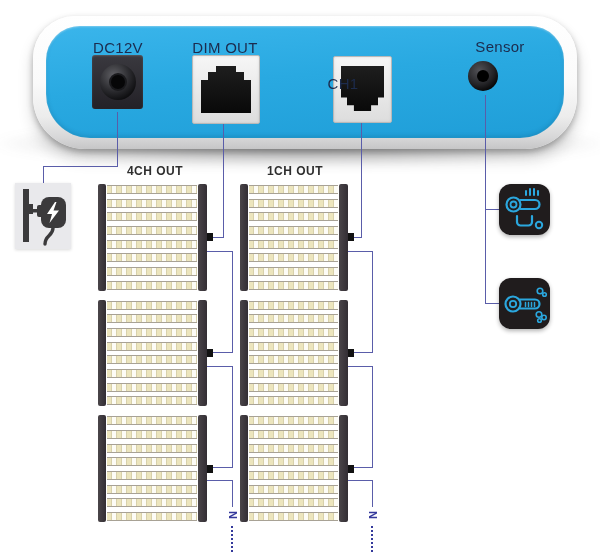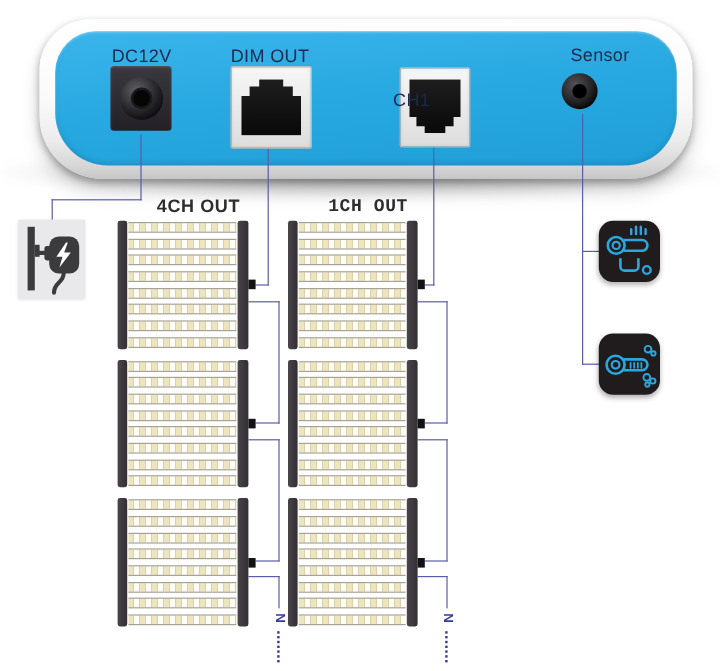--- a/index.html
+++ b/index.html
@@ -14,22 +14,22 @@
     border-radius:42px 42px 52px 52px;
     background:linear-gradient(180deg,#ffffff 0%,#fafafa 50%,#ececec 76%,#d6d6d7 92%,#c6c6c7 100%);
     box-shadow:0 3px 6px rgba(0,0,0,.28), 0 10px 16px rgba(0,0,0,.16);}
   .device-face{position:absolute;left:13px;top:10px;right:13px;bottom:11px;
     border-radius:34px 34px 44px 44px;
     background:linear-gradient(175deg,#3ab5eb 0%,#29a9e1 45%,#1f9ed8 100%);
     box-shadow:inset 0 1px 2px rgba(255,255,255,.35), inset 0 -2px 4px rgba(0,60,90,.18);}
 
   .port-label{position:absolute;z-index:4;font-size:15px;font-weight:normal;
     color:var(--label-text,#1c2b4d);text-align:center;letter-spacing:.3px;}
-  .col-label{position:absolute;z-index:4;font-size:15px;font-weight:bold;color:#2e2e2e;
-    text-align:right;letter-spacing:.5px;}
+  .col-label{position:absolute;z-index:4;font-size:12px;font-weight:bold;color:#2e2e2e;
+    text-align:center;letter-spacing:.5px;}
 
   .dc-jack{position:absolute;left:92px;top:55px;width:51px;height:54px;z-index:3;border-radius:3px;
     background:linear-gradient(180deg,#3a393f,#232127);box-shadow:inset 0 1px 2px rgba(255,255,255,.16);}
   .dc-ring{position:absolute;left:8px;top:9px;width:36px;height:36px;border-radius:50%;
     background:radial-gradient(circle at 38% 32%, #606065, #2a2a2e 48%, #0c0c0e 78%);}
   .dc-pin{position:absolute;left:11px;top:11px;width:14px;height:14px;border-radius:50%;
     background:#060607;box-shadow:0 0 0 2px #1a1a1d;}
 
   .faceplate{position:absolute;z-index:3;border:1px solid #b9b9b9;border-radius:2px;
     background:linear-gradient(180deg,#f6f6f6,#dddddd);box-shadow:inset 0 0 3px rgba(0,0,0,.10);}
@@ -131,21 +131,21 @@
   <div class="wire h" style="left:348px;top:480px;width:25px;"></div>
   <div class="wire v" style="left:372px;top:480px;height:27px;"></div>
   <div class="nmark" style="left:364px;top:508px;">N</div>
   <div class="dots" style="left:371px;top:526px;height:26px;"></div>
 
   <div class="wire v" style="left:485px;top:95px;height:209px;"></div>
   <div class="wire h" style="left:485px;top:209px;width:15px;"></div>
   <div class="wire h" style="left:485px;top:303px;width:15px;"></div>
 
   <div class="col-label" style="left:110px;top:164px;width:90px;">4CH OUT</div>
-  <div class="col-label" style="left:250px;top:164px;width:90px;font-family:Liberation Mono, monospace;">1CH OUT</div>
+  <div class="col-label" style="left:250px;top:164px;width:90px;">1CH OUT</div>
 
   <div class="led-column" style="left:98px;width:109px;">
       <div class="panel">
         <div class="bar bar-l"></div>
         <div class="strips">
           <div class="strip"></div>
           <div class="strip"></div>
           <div class="strip"></div>
           <div class="strip"></div>
           <div class="strip"></div>

